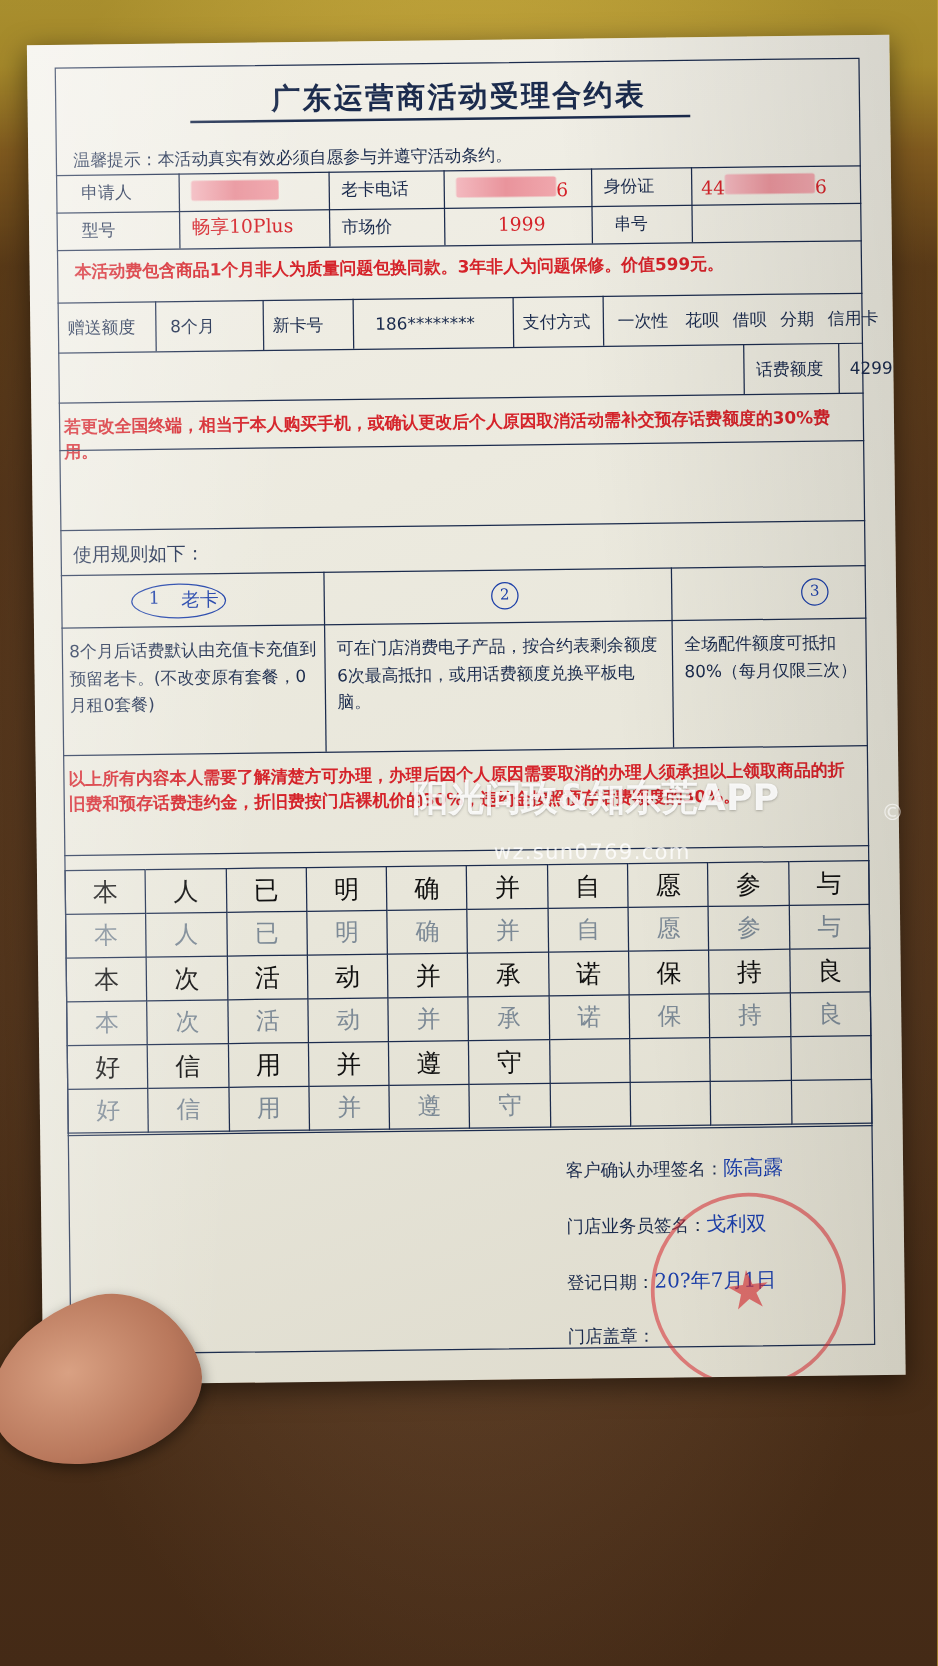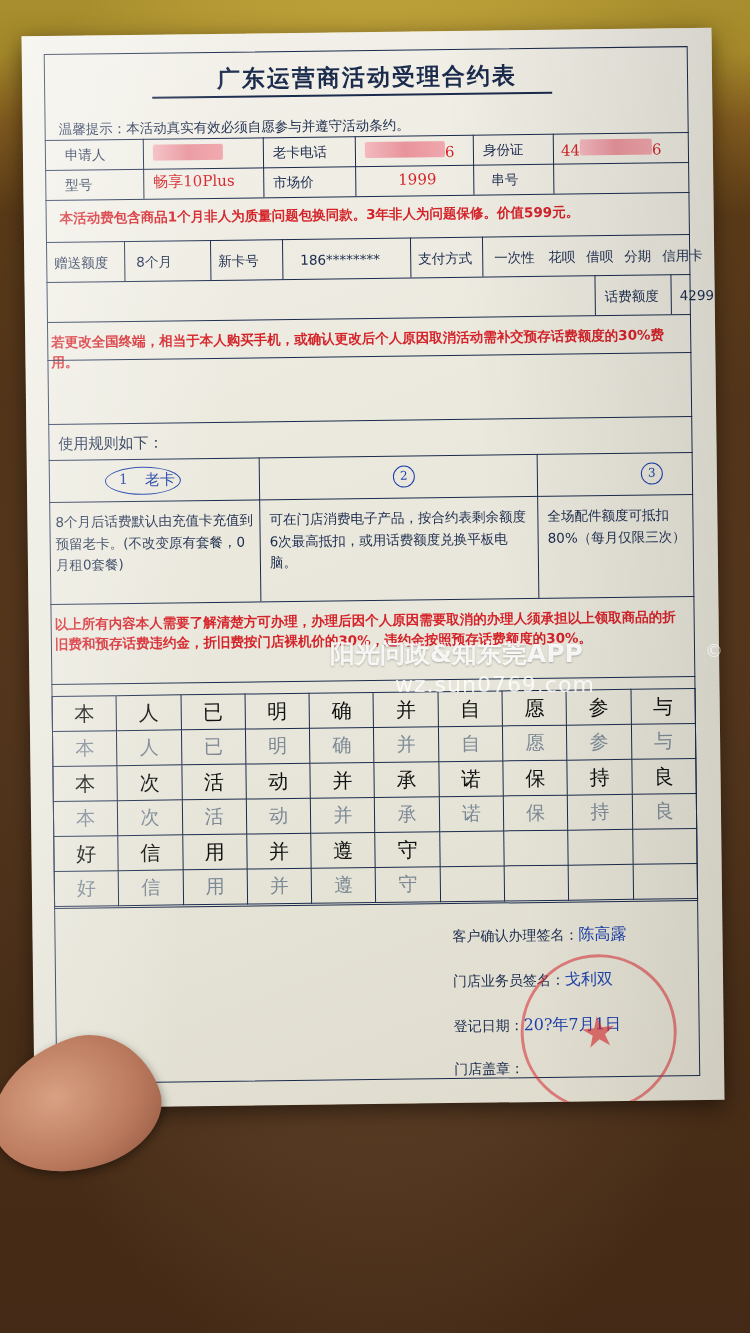--- a/index.html
+++ b/index.html
@@ -79,30 +79,30 @@
     flex:1;border:1.3px solid #1b2b4d;border-top:none;border-left:none;
     height:34px;display:flex;align-items:center;justify-content:center;
     font-family:"DejaVu Serif","Liberation Serif",serif;font-size:20px;color:#111;
   }
   .grow .gcell:first-child{border-left:1.3px solid #1b2b4d;}
   .grow:first-child .gcell{border-top:1.3px solid #1b2b4d;}
   .gcell.pencil{color:#7d8a96;font-size:19px;}
 
   
   .wm{
-    position:absolute;left:330px;top:637px;
+    position:absolute;left:330px;top:619px;
     font-family:"DejaVu Sans","Liberation Sans",sans-serif;
-    font-weight:bold;font-size:25px;color:rgba(255,255,255,.88);
+    font-weight:bold;font-size:29px;color:rgba(255,255,255,.88);
     text-shadow:0 1px 2px rgba(0,0,0,.25);white-space:nowrap;
     z-index:30;
   }
   .wm2{
     position:absolute;left:395px;top:672px;
     font-family:"DejaVu Sans","Liberation Sans",sans-serif;
-    font-size:22px;color:rgba(255,255,255,.8);letter-spacing:1px;z-index:30;
+    font-size:17px;color:rgba(255,255,255,.8);letter-spacing:1px;z-index:30;
   }
   .wmc{position:absolute;left:705px;top:640px;font-size:18px;color:rgba(255,255,255,.6);z-index:30;}
 
   
   .sigblock{position:absolute;left:420px;top:895px;}
   .sigline{font-size:14px;color:#1b2b4d;margin-bottom:24px;}
   .sig-hand{font-family:"DejaVu Serif","Liberation Serif",serif;color:#1c3fa8;font-size:16px;}
   
   .stamp{
     position:absolute;left:487px;top:925px;width:150px;height:150px;border-radius:50%;

